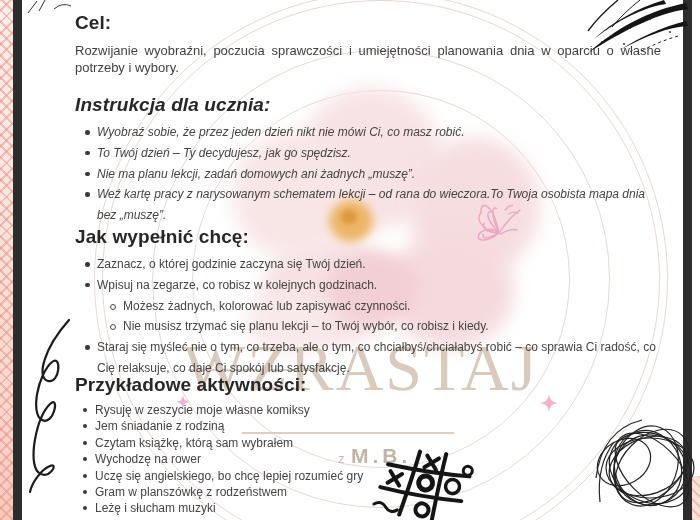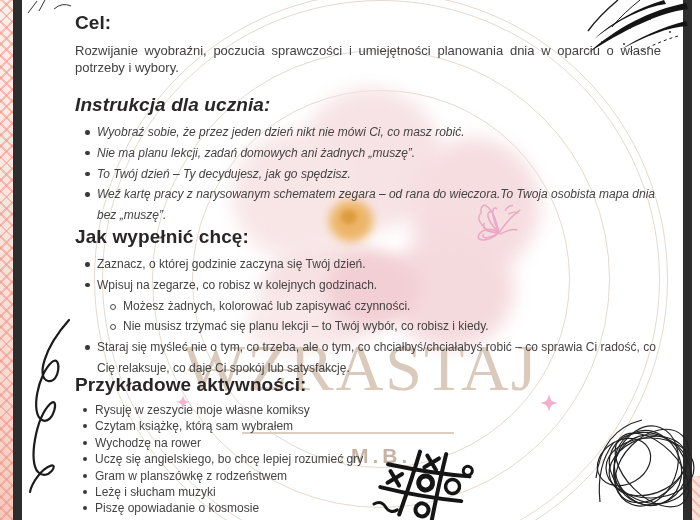--- a/index.html
+++ b/index.html
@@ -124,41 +124,42 @@
 
     <section id="sec1">
       <h2>Cel:</h2>
       <p>Rozwijanie wyobraźni, poczucia sprawczości i umiejętności planowania dnia w oparciu o własne potrzeby i wybory.</p>
     </section>
 
     <section id="sec2">
       <h2>Instrukcja dla ucznia:</h2>
       <ul class="blist">
         <li class="b1">Wyobraź sobie, że przez jeden dzień nikt nie mówi Ci, co masz robić.</li>
+        <li class="b1">To Twój dzień – Ty decydujesz, jak go spędzisz.</li>
         <li class="b1">Nie ma planu lekcji, zadań domowych ani żadnych „muszę”.</li>
-        <li class="b1">To Twój dzień – Ty decydujesz, jak go spędzisz.</li>
-        <li class="b1">Weź kartę pracy z narysowanym schematem zegara – od rana do wieczora.To Twoja osobista mapa dnia bez „muszę”.</li>
+        <li class="b1">Weź kartę pracy z narysowanym schematem lekcji – od rana do wieczora.To Twoja osobista mapa dnia bez „muszę”.</li>
       </ul>
     </section>
 
     <section id="sec3">
       <h2>Jak wypełnić chcę:</h2>
       <ul class="blist">
         <li class="b1">Zaznacz, o której godzinie zaczyna się Twój dzień.</li>
         <li class="b1">Wpisuj na zegarze, co robisz w kolejnych godzinach.</li>
         <li class="b2">Możesz żadnych, kolorować lub zapisywać czynności.</li>
         <li class="b2">Nie musisz trzymać się planu lekcji – to Twój wybór, co robisz i kiedy.</li>
         <li class="b1">Staraj się myśleć nie o tym, co trzeba, ale o tym, co chciałbyś/chciałabyś robić – co sprawia Ci radość, co Cię relaksuje, co daje Ci spokój lub satysfakcję.</li>
       </ul>
     </section>
 
     <section id="sec4">
       <h2>Przykładowe aktywności:</h2>
       <ul class="alist">
         <li>Rysuję w zeszycie moje własne komiksy</li>
+        <li>Jem śniadanie z rodziną</li>
         <li>Czytam książkę, którą sam wybrałem</li>
         <li>Wychodzę na rower</li>
         <li>Uczę się angielskiego, bo chcę lepiej rozumieć gry</li>
         <li>Gram w planszówkę z rodzeństwem</li>
         <li>Leżę i słucham muzyki</li>
         <li>Piszę opowiadanie o kosmosie</li>
       </ul>
     </section>
 
   </main>

